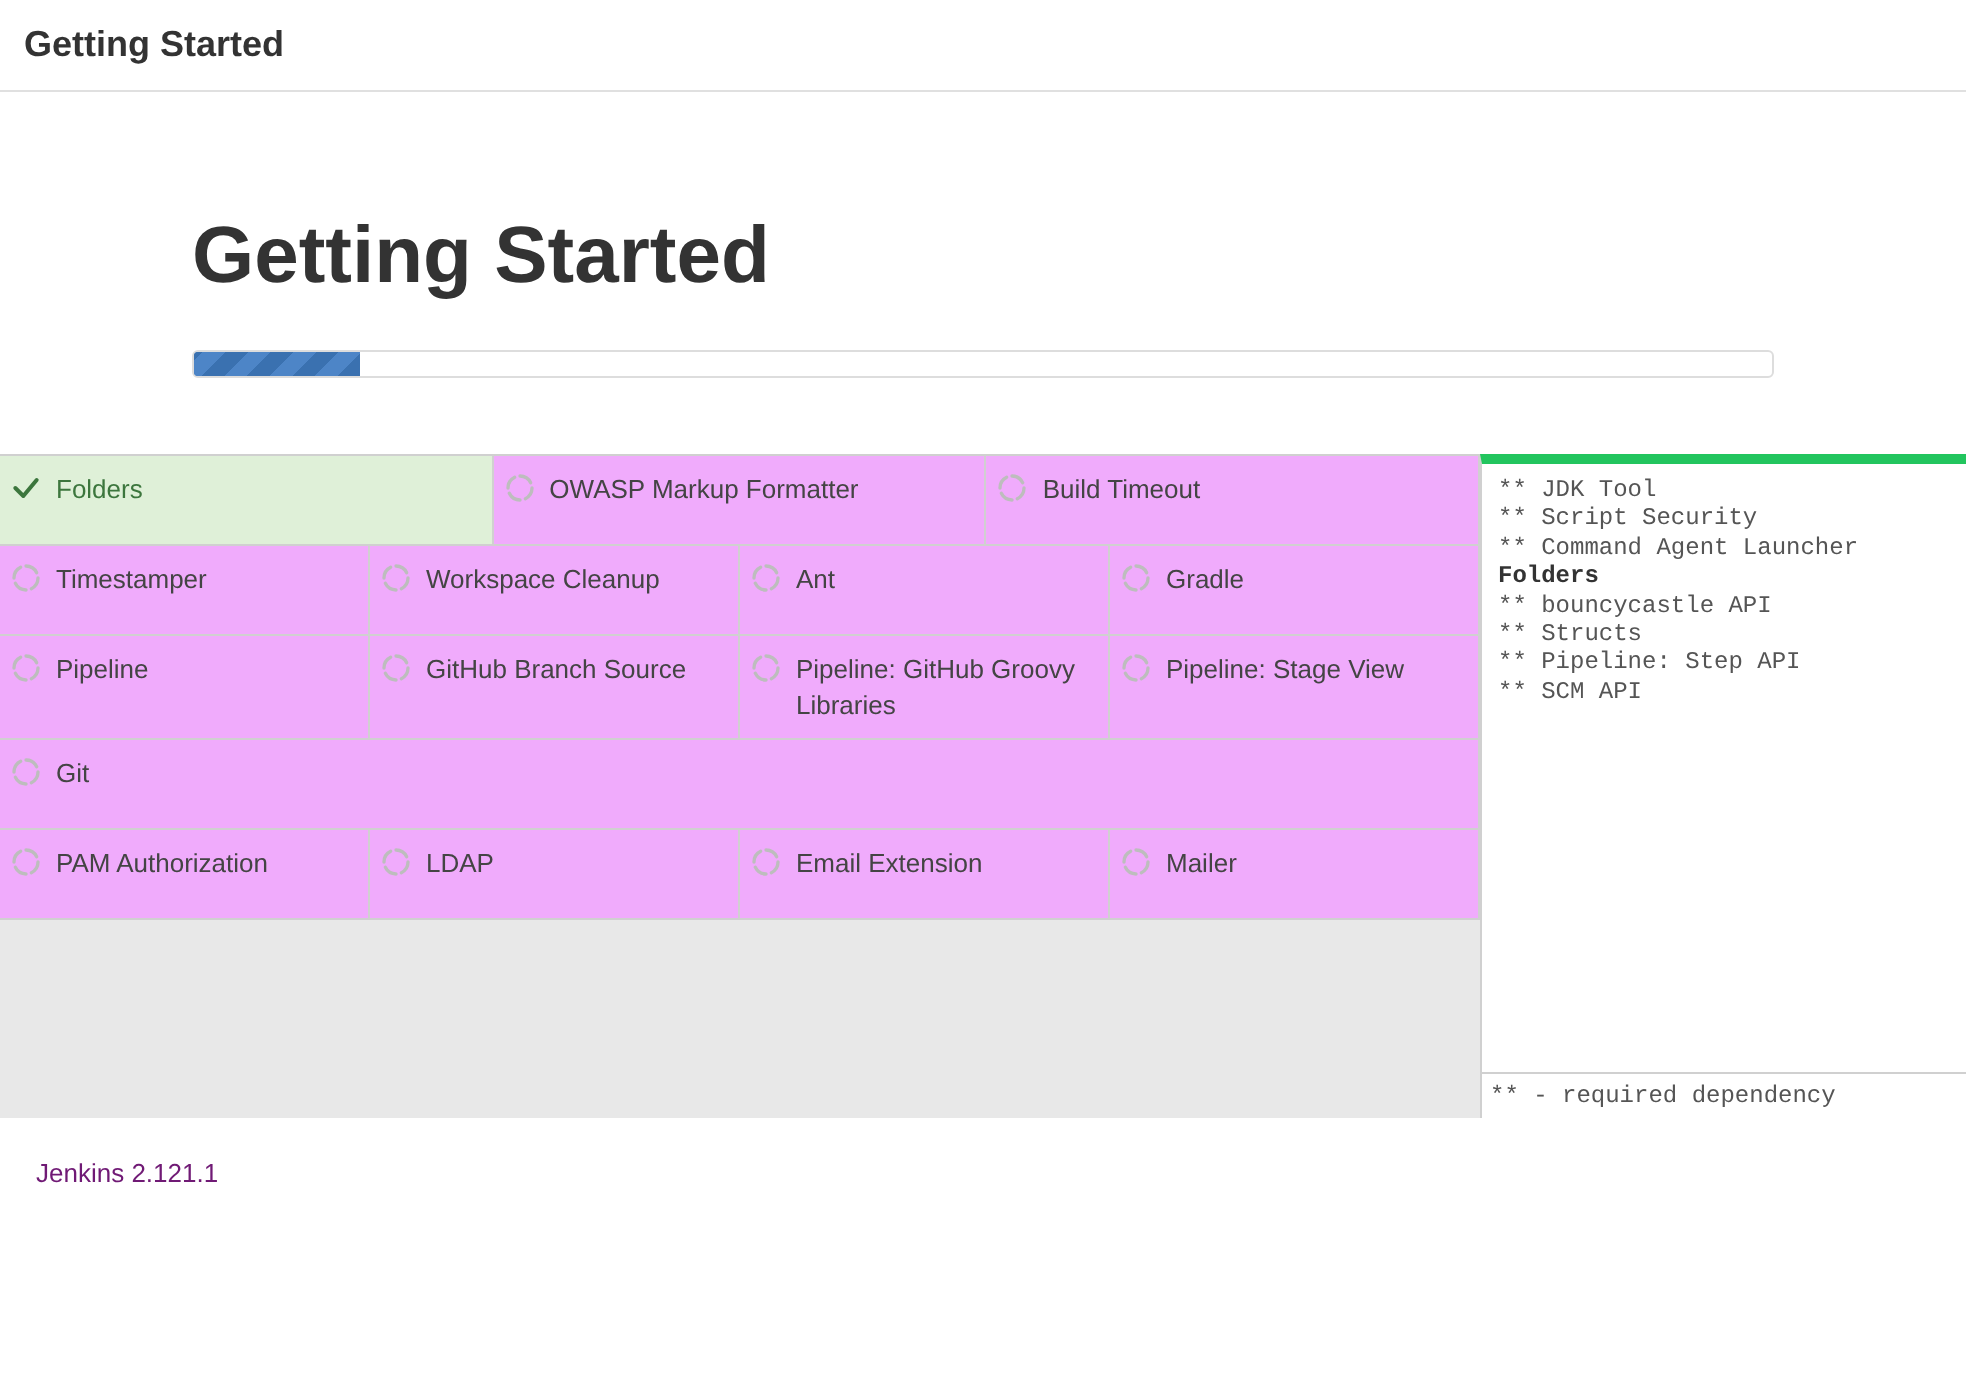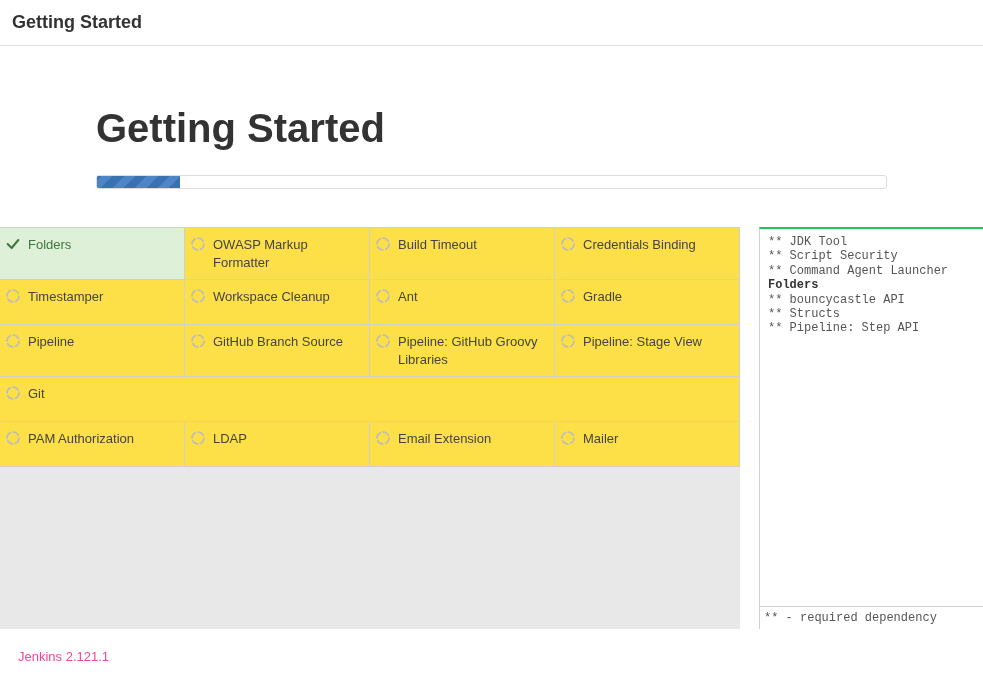--- a/index.html
+++ b/index.html
@@ -46,36 +46,36 @@
       background-image: repeating-linear-gradient(
         -45deg,
         #3a71b0,
         #3a71b0 8px,
         #4d85c7 8px,
         #4d85c7 16px
       );
     }
     .content-row {
       display: flex;
-      height: 402px;
+      height: 332px;
     }
     .plugins-grid {
       flex: 0 0 740px;
       display: flex;
       flex-direction: column;
       background: #e8e8e8;
       border-top: 1px solid #d0d0d0;
     }
     .plugin-row {
       display: flex;
     }
     .plugin-cell {
       flex: 1;
       min-width: 0;
-      background: #fde047;
+      background: #f0abfc;
       border-right: 1px solid #d0d0d0;
       border-bottom: 1px solid #d0d0d0;
       padding: 8px 8px 8px 4px;
       display: flex;
       align-items: flex-start;
       gap: 6px;
       font-size: 13px;
       color: #444;
       min-height: 45px;
     }
@@ -94,45 +94,44 @@
       word-wrap: break-word;
       line-height: 1.35;
     }
     .grid-filler {
       flex: 1;
       background: #e8e8e8;
     }
     .log-panel {
       flex: 1;
       border-left: 1px solid #d0d0d0;
-      border-top: 2px solid #22c55e;
+      border-top: 5px solid #22c55e;
       display: flex;
       flex-direction: column;
       font-family: "Courier New", monospace;
       font-size: 12px;
       color: #555;
       background: #fff;
-      margin-left: 19px;
     }
     .log-body {
       flex: 1;
       padding: 6px 8px;
       overflow: hidden;
     }
     .log-line { white-space: nowrap; line-height: 1.2; }
     .log-line.bold-line { font-weight: bold; color: #333; }
     .log-footer {
       border-top: 1px solid #d0d0d0;
       padding: 4px 4px;
       color: #555;
     }
     .footer {
       padding: 20px 18px;
       font-size: 13px;
-      color: #ec4899;
+      color: #701a75;
     }
     svg { display: block; }
     .spinner-icon { color: #bdbdbd; }
     .check-icon { color: #3c763d; }
   </style>
 </head>
 <body>
 
 <div class="header-bar">
   <span>Getting Started</span>
@@ -176,33 +175,20 @@
               <svg width="16" height="16" viewBox="0 0 24 24" class="spinner-icon">
                 <g fill="none" stroke="currentColor" stroke-width="2.5" stroke-linecap="round">
                   <path d="M12 3 A9 9 0 0 1 20 8"></path>
                   <path d="M21 12 A9 9 0 0 1 16 20"></path>
                   <path d="M12 21 A9 9 0 0 1 4 16"></path>
                   <path d="M3 12 A9 9 0 0 1 8 4"></path>
                 </g>
               </svg>
             </span>
             <span class="label">Build Timeout</span>
-          </div>
-          <div class="plugin-cell">
-            <span class="icon">
-              <svg width="16" height="16" viewBox="0 0 24 24" class="spinner-icon">
-                <g fill="none" stroke="currentColor" stroke-width="2.5" stroke-linecap="round">
-                  <path d="M12 3 A9 9 0 0 1 20 8"></path>
-                  <path d="M21 12 A9 9 0 0 1 16 20"></path>
-                  <path d="M12 21 A9 9 0 0 1 4 16"></path>
-                  <path d="M3 12 A9 9 0 0 1 8 4"></path>
-                </g>
-              </svg>
-            </span>
-            <span class="label">Credentials Binding</span>
           </div>
         </div>
         <div class="plugin-row">
           <div class="plugin-cell">
             <span class="icon">
               <svg width="16" height="16" viewBox="0 0 24 24" class="spinner-icon">
                 <g fill="none" stroke="currentColor" stroke-width="2.5" stroke-linecap="round">
                   <path d="M12 3 A9 9 0 0 1 20 8"></path>
                   <path d="M21 12 A9 9 0 0 1 16 20"></path>
                   <path d="M12 21 A9 9 0 0 1 4 16"></path>
@@ -379,20 +365,21 @@
     </div>
     <div class="log-panel">
       <div class="log-body" id="log-body">
           <div class="log-line">** JDK Tool</div>
           <div class="log-line">** Script Security</div>
           <div class="log-line">** Command Agent Launcher</div>
           <div class="log-line bold-line">Folders</div>
           <div class="log-line">** bouncycastle API</div>
           <div class="log-line">** Structs</div>
           <div class="log-line">** Pipeline: Step API</div>
+          <div class="log-line">** SCM API</div>
         </div>
       <div class="log-footer">** - required dependency</div>
     </div>
   </div>
 </div>
 
 <div class="footer">
   <span>Jenkins 2.121.1</span>
 </div>
 

